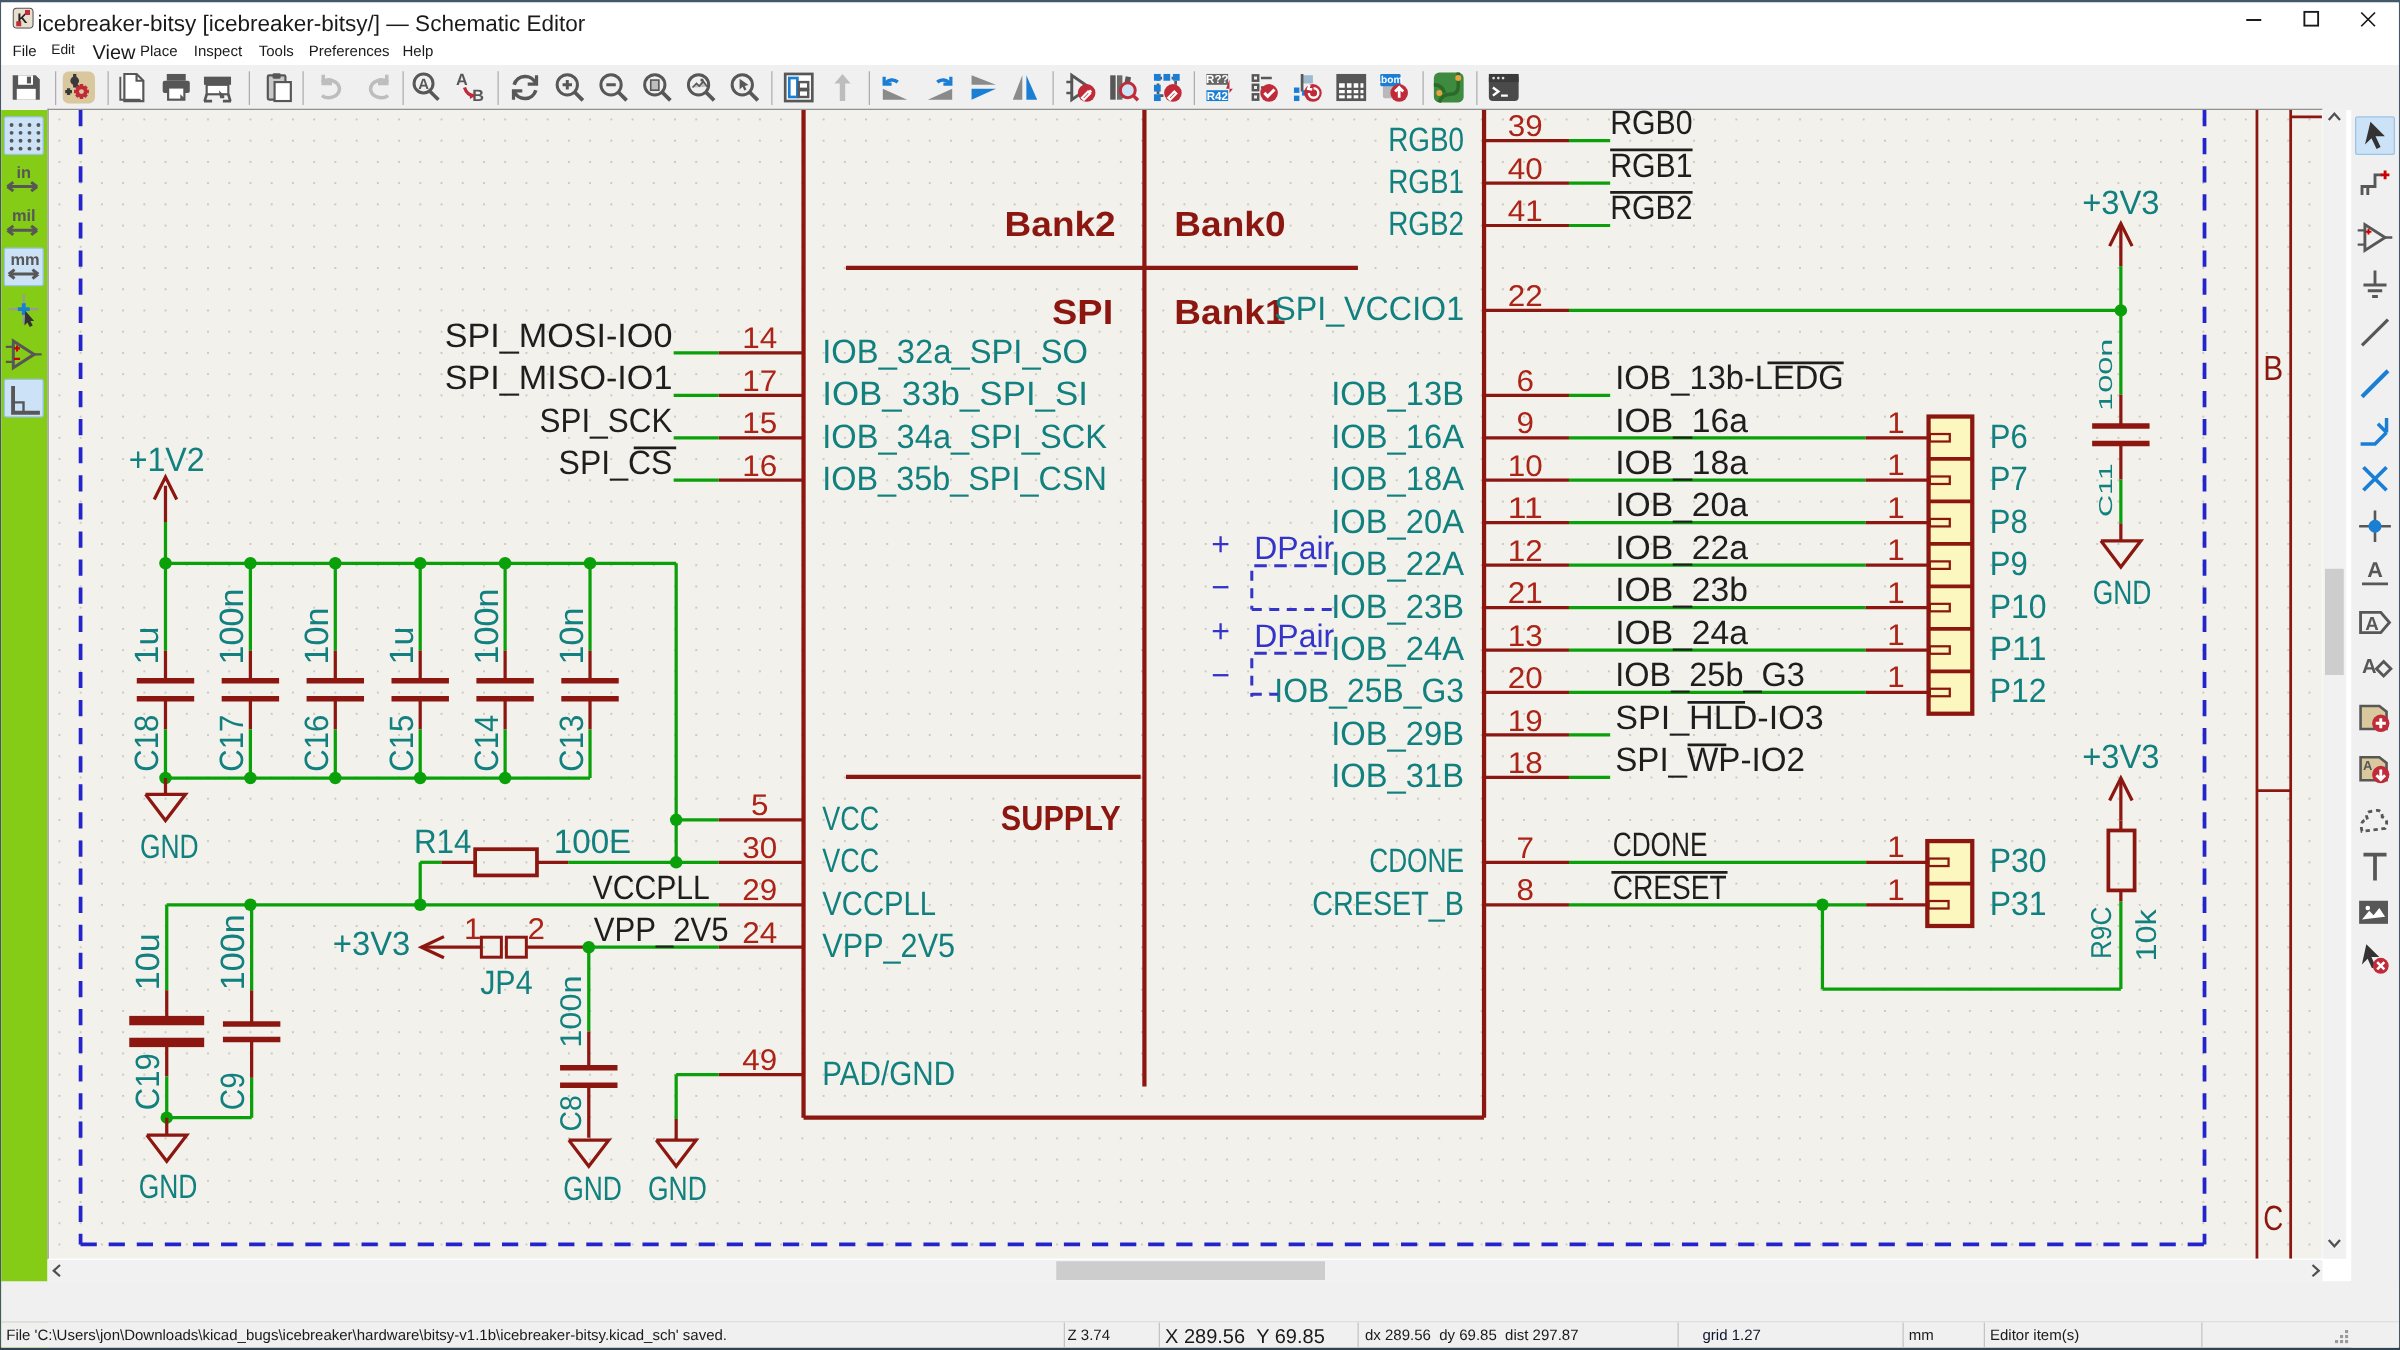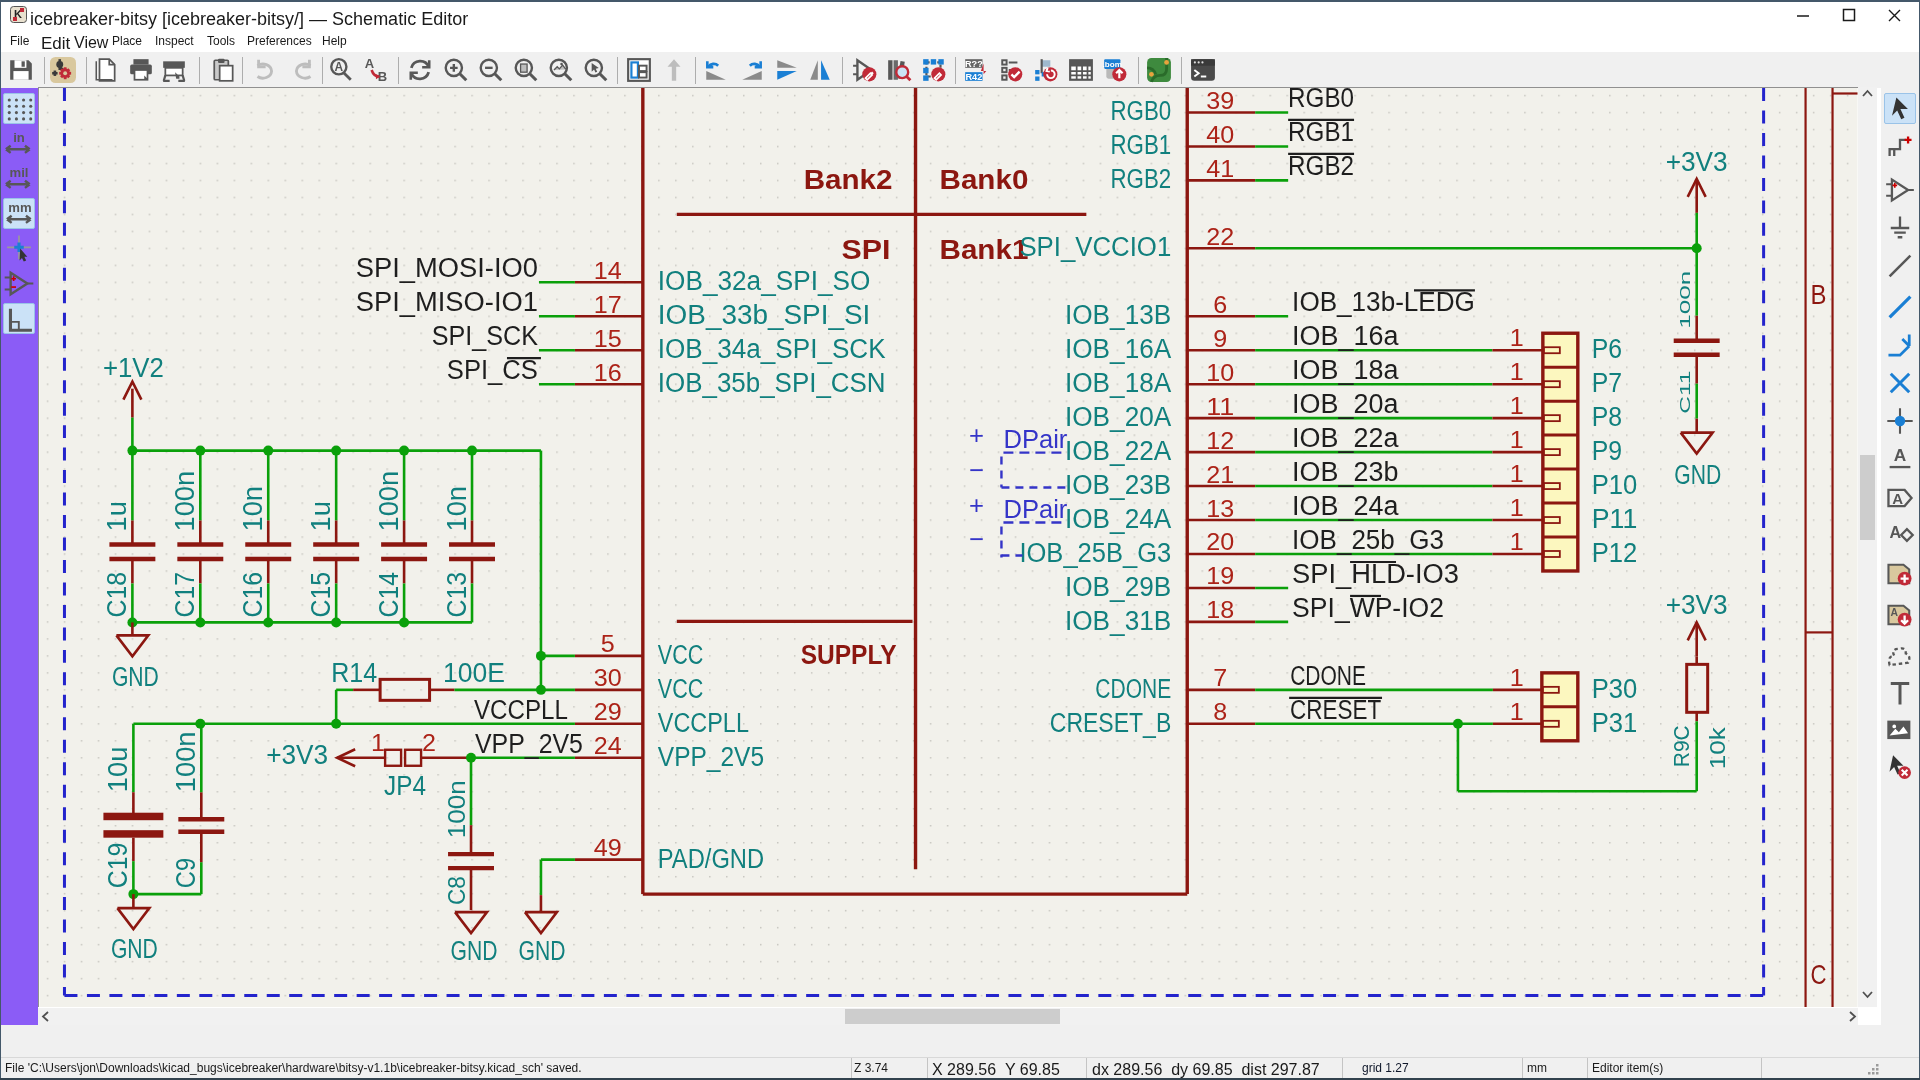--- a/index.html
+++ b/index.html
@@ -19,21 +19,21 @@
   </svg>
 <div class="abs" style="left:30px;top:9px;font-size:18px;color:#1A1A1A">icebreaker-bitsy [icebreaker-bitsy/] — Schematic Editor</div>
 <svg class="abs" style="left:1795px;top:8px" width="110" height="16" viewBox="0 0 110 16">
     <path d="M2 8 h12" stroke="#1a1a1a" stroke-width="1.5"></path>
     <rect x="48.5" y="1.5" width="11" height="11" fill="none" stroke="#1a1a1a" stroke-width="1.5"></rect>
     <path d="M94 2 l11 11 M105 2 L94 13" stroke="#1a1a1a" stroke-width="1.4"></path>
   </svg>
 
 <div class="abs" style="left:1px;top:30px;width:1918px;height:22px;background:#FFFFFF"></div>
 <div class="abs" style="left:10px;top:34px;font-size:12px;color:#1A1A1A">File</div>
-<div class="abs" style="left:41px;top:34px;font-size:17px;color:#1A1A1A">Edit</div>
+<div class="abs" style="left:41px;top:34px;font-size:11px;color:#1A1A1A">Edit</div>
 <div class="abs" style="left:74px;top:34px;font-size:16px;color:#1A1A1A">View</div>
 <div class="abs" style="left:112px;top:34px;font-size:12px;color:#1A1A1A">Place</div>
 <div class="abs" style="left:155px;top:34px;font-size:12px;color:#1A1A1A">Inspect</div>
 <div class="abs" style="left:207px;top:34px;font-size:12px;color:#1A1A1A">Tools</div>
 <div class="abs" style="left:247px;top:34px;font-size:12px;color:#1A1A1A">Preferences</div>
 <div class="abs" style="left:322px;top:34px;font-size:12px;color:#1A1A1A">Help</div>
 
 <div class="abs" style="left:1px;top:52px;width:1918px;height:36px;background:#F0F0F0"></div>
 <div style="position:absolute;left:44px;top:57px;width:1px;height:27px;background:#ADADAD"></div>
 <div style="position:absolute;left:86px;top:57px;width:1px;height:27px;background:#ADADAD"></div>
@@ -246,21 +246,21 @@
 <svg style="position:absolute;left:1190px;top:57px" width="26" height="26" viewBox="0 0 24 24">
     <rect x="1" y="2" width="22" height="20" rx="3" fill="#4A4A4A"></rect>
     <rect x="1" y="2" width="22" height="6" fill="#3A3A3A"></rect>
     <circle cx="4.5" cy="5" r="1" fill="#ddd"></circle>
     <circle cx="8" cy="5" r="1" fill="#ddd"></circle>
     <circle cx="11.5" cy="5" r="1" fill="#ddd"></circle>
     <path d="M4 12 l4 3 -4 3" stroke="#fff" stroke-width="1.8" fill="none"></path>
     <path d="M10 18 h5" stroke="#fff" stroke-width="1.8"></path>
   </svg>
 
-<div class="abs" style="left:1px;top:88px;width:37px;height:990px;background:#8b5cf6">
+<div class="abs" style="left:1px;top:88px;width:37px;height:990px;background:#84cc16">
 <div style="position:absolute;left:2px;top:5px;width:32px;height:31px;background:#CBE2F7;border:1px solid #9AC3E8;border-radius:2px"><svg width="32" height="31" viewBox="0 0 26 26">
         <g fill="#575757">
           <circle cx="4" cy="5.0" r="1.3"></circle>
           <circle cx="10" cy="5.0" r="1.3"></circle>
           <circle cx="16" cy="5.0" r="1.3"></circle>
           <circle cx="22" cy="5.0" r="1.3"></circle>
           <circle cx="4" cy="10.3" r="1.3"></circle>
           <circle cx="10" cy="10.3" r="1.3"></circle>
           <circle cx="16" cy="10.3" r="1.3"></circle>
           <circle cx="22" cy="10.3" r="1.3"></circle>
@@ -760,21 +760,21 @@
     <path d="M4 4 l5 4.5 -5 4.5" stroke="#505050" stroke-width="1.8" fill="none"></path>
   </svg>
 <div class="abs" style="left:845px;top:1009px;width:215px;height:15px;background:#CDCDCD"></div>
 
 <div class="abs" style="left:1px;top:1025px;width:1918px;height:33px;background:#F0F0F0"></div>
 <div class="abs" style="left:1px;top:1057px;width:1918px;height:1px;background:#D8D8D8"></div>
 <div class="abs" style="left:1px;top:1058px;width:1918px;height:20px;background:#F0F0F0"></div>
 <div class="abs" style="left:5px;top:1061px;font-size:12px;color:#1A1A1A">File 'C:\Users\jon\Downloads\kicad_bugs\icebreaker\hardware\bitsy-v1.1b\icebreaker-bitsy.kicad_sch' saved.</div>
 <div class="abs" style="left:854px;top:1061px;font-size:12px;color:#1A1A1A">Z 3.74</div>
 <div class="abs" style="left:932px;top:1061px;font-size:16px;color:#1A1A1A">X 289.56&nbsp;&nbsp;Y 69.85</div>
-<div class="abs" style="left:1092px;top:1061px;font-size:16px;color:#1A1A1A">dx 289.56&nbsp;&nbsp;dy 69.85&nbsp;&nbsp;dist 297.87</div>
+<div class="abs" style="left:1092px;top:1061px;font-size:12px;color:#1A1A1A">dx 289.56&nbsp;&nbsp;dy 69.85&nbsp;&nbsp;dist 297.87</div>
 <div class="abs" style="left:1362px;top:1061px;font-size:12px;color:#0f172a">grid 1.27</div>
 <div class="abs" style="left:1527px;top:1061px;font-size:12px;color:#1A1A1A">mm</div>
 <div class="abs" style="left:1592px;top:1061px;font-size:12px;color:#1A1A1A">Editor item(s)</div>
 <div class="abs" style="left:851px;top:1058px;width:1px;height:20px;background:#C4C4C4"></div>
 <div class="abs" style="left:927px;top:1058px;width:1px;height:20px;background:#C4C4C4"></div>
 <div class="abs" style="left:1086px;top:1058px;width:1px;height:20px;background:#C4C4C4"></div>
 <div class="abs" style="left:1342px;top:1058px;width:1px;height:20px;background:#C4C4C4"></div>
 <div class="abs" style="left:1522px;top:1058px;width:1px;height:20px;background:#C4C4C4"></div>
 <div class="abs" style="left:1587px;top:1058px;width:1px;height:20px;background:#C4C4C4"></div>
 <div class="abs" style="left:1761px;top:1058px;width:1px;height:20px;background:#C4C4C4"></div>

